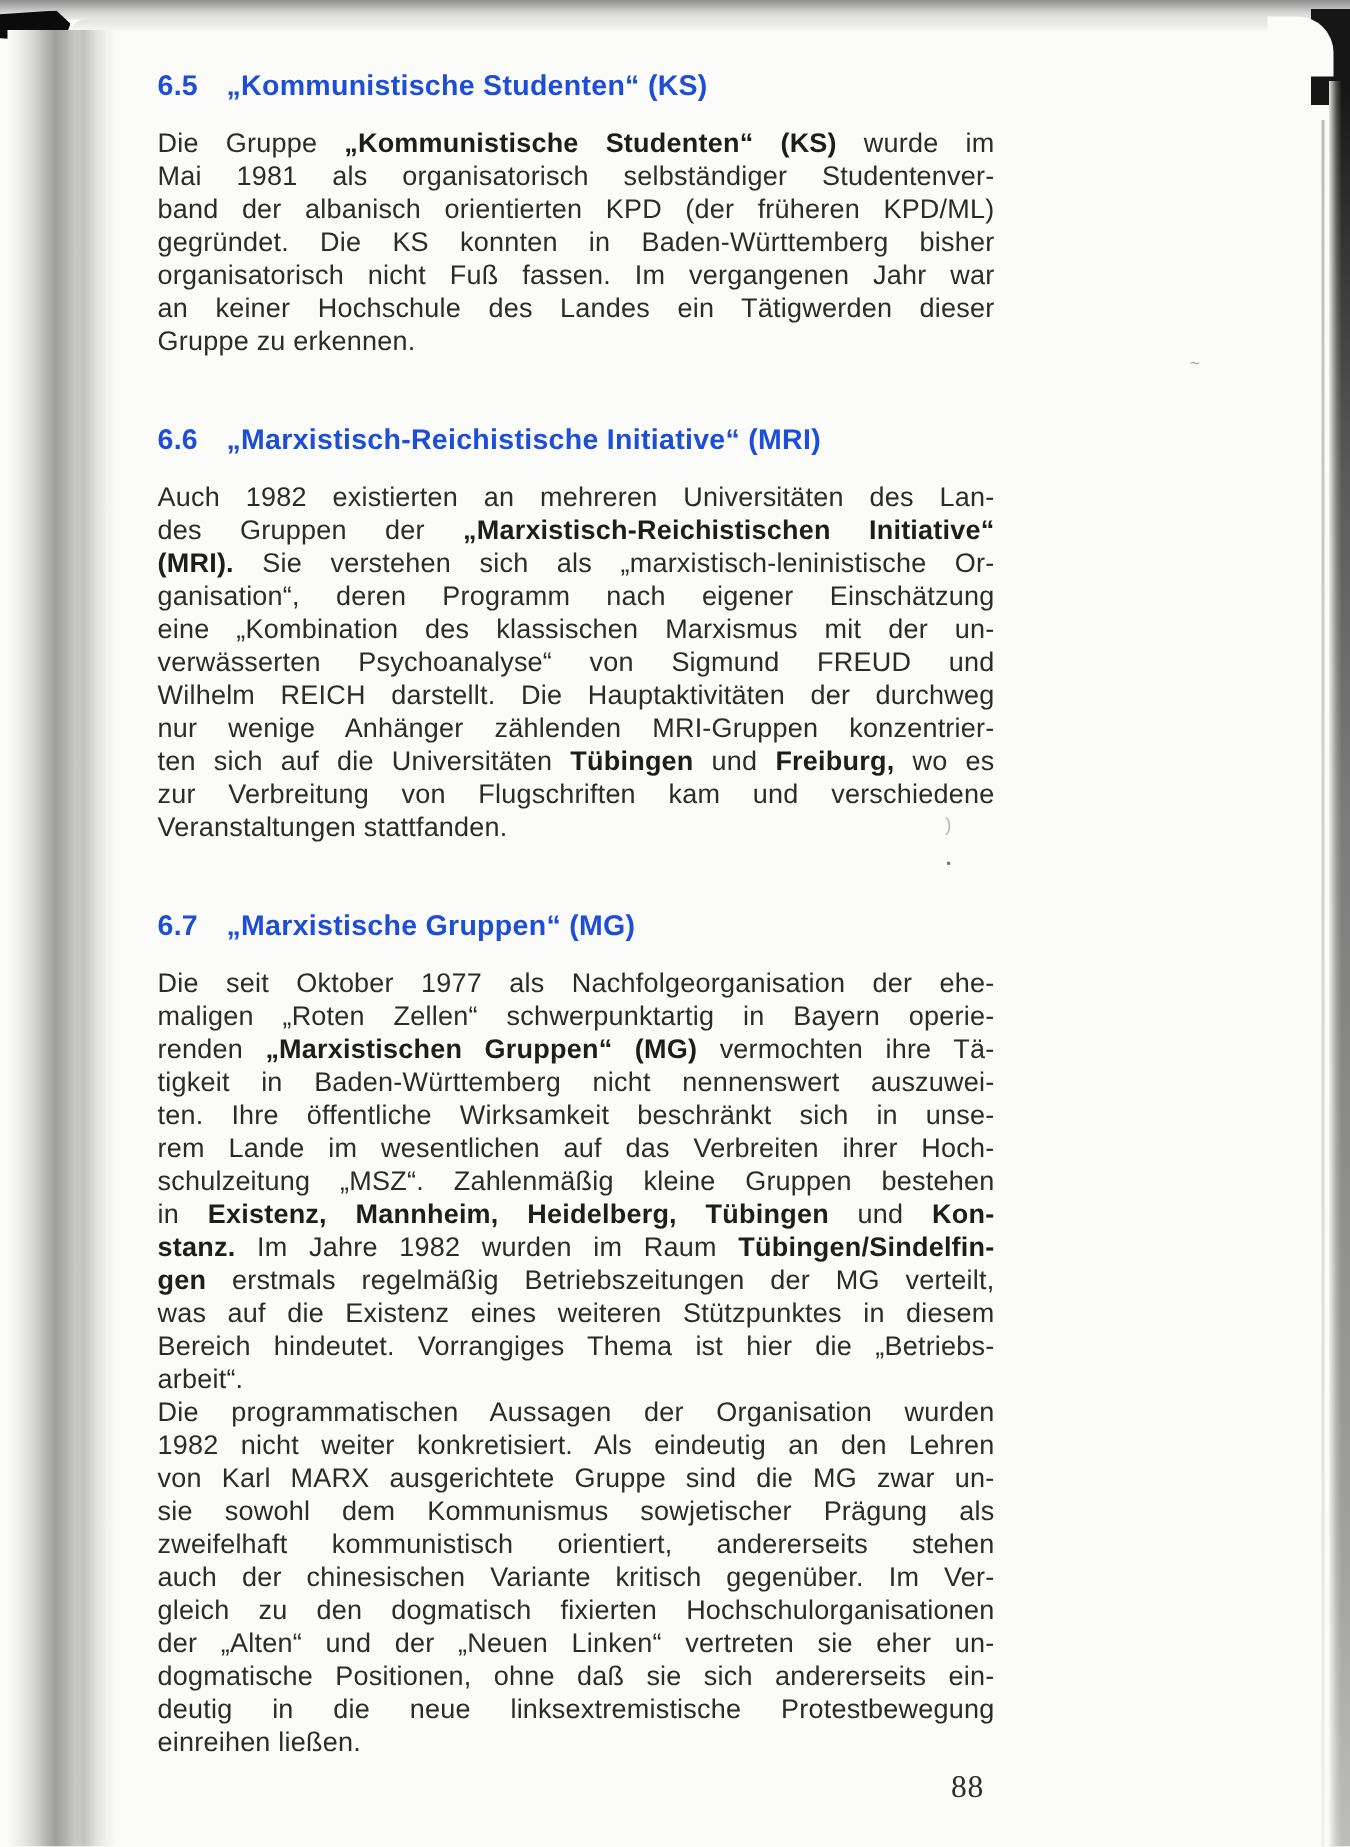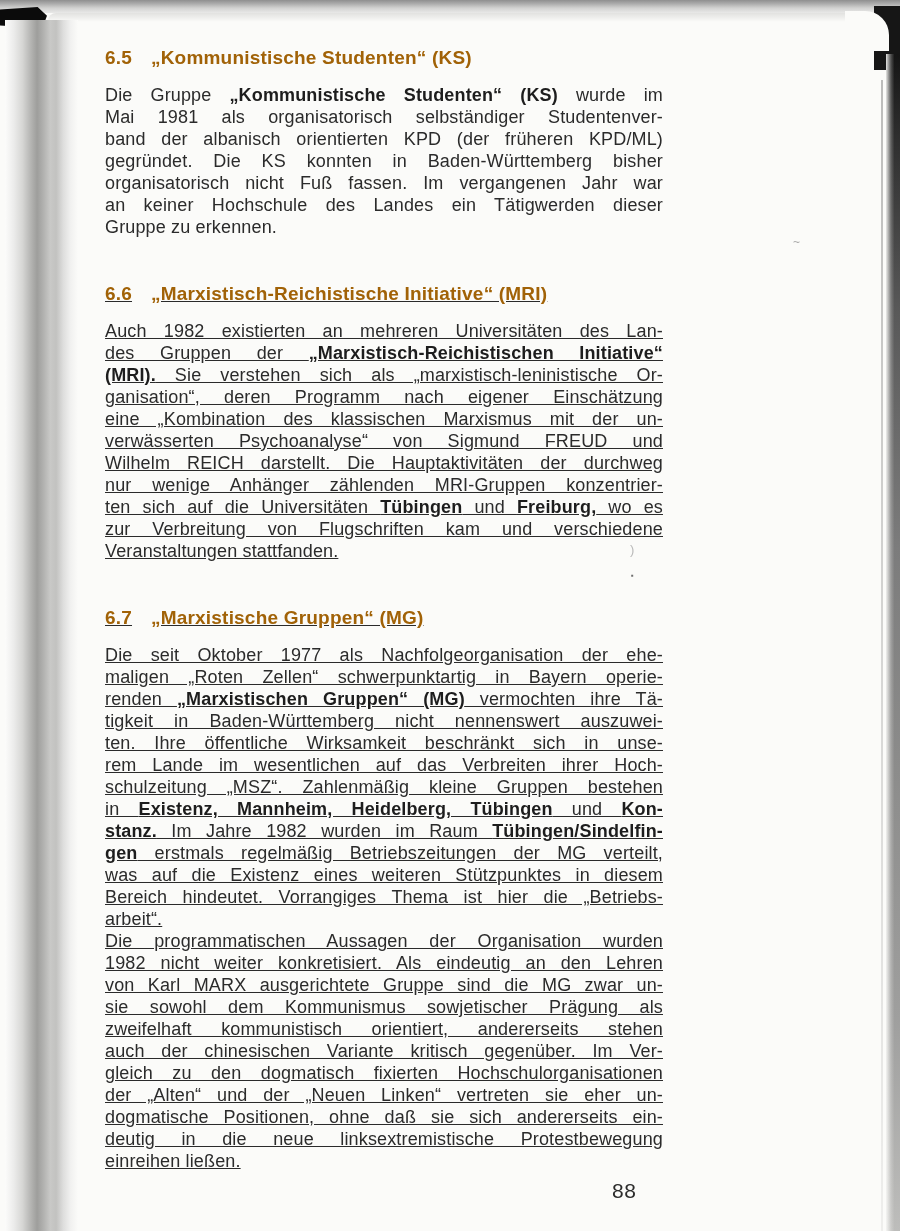--- a/index.html
+++ b/index.html
@@ -53,42 +53,43 @@
     background: linear-gradient(180deg, rgba(0,0,0,0.25), rgba(0,0,0,0.05));
   }
 
   
   .text-column {
     position: absolute; left: 105px; top: 46px; width: 558px;
     color: #2b2b2b;
     font-size: 18px; line-height: 22px;
     letter-spacing: 0.15px;
   }
-  .section + .section { margin-top: 44px; text-decoration: underline; }
+  .section + .section { margin-top: 44px; }
   .heading {
     margin: 0 0 14px 0;
     font-size: 19px; line-height: 24px;
-    font-weight: 700; color: #a16207;
+    font-weight: 700; color: #1d4ed8;
     letter-spacing: 0.2px;
     display: flex;
   }
   .heading .num { display: inline-block; min-width: 32px; margin-right: 14px; }
   .para { margin: 0; }
   .line {
     text-align: justify;
     text-align-last: justify;
     height: 22px;
   }
   .line.lastline { text-align-last: left; }
   .b { font-weight: 700; color: #1d1d1d; }
 
   .pageno {
-    position: absolute; left: 612px; top: 1179px;
+    position: absolute; left: 634px; top: 1179px;
     font-size: 21px; line-height: 24px; color: #2b2b2b;
     letter-spacing: 0.5px;
+    font-family: Liberation Serif, serif;
   }
 
   
   .speck { position: absolute; color: #6f6f6f; font-size: 13px; line-height: 13px; }
   .speck.faint { color: #b9b9b9; }
   .speck.tilde { color: #a9a9a9; font-size: 12px; }
 </style>
 </head>
 <body>
 

